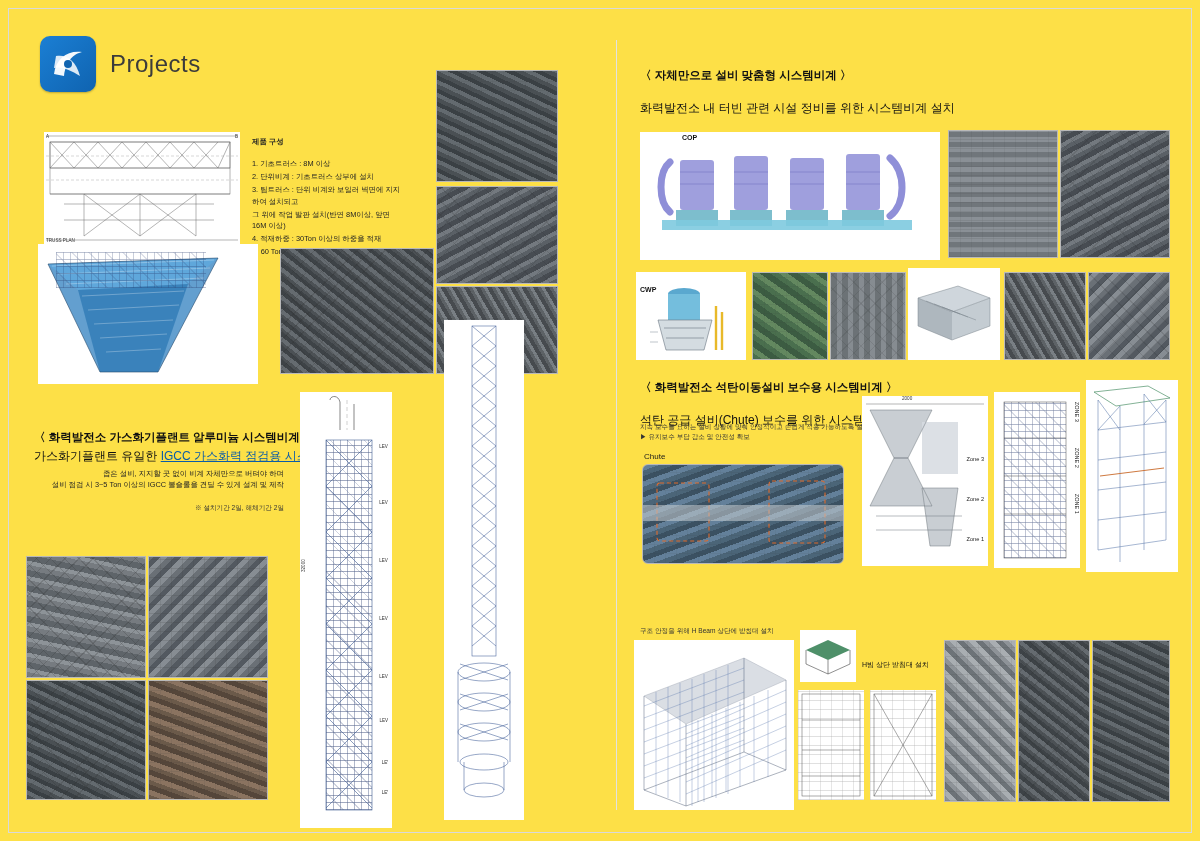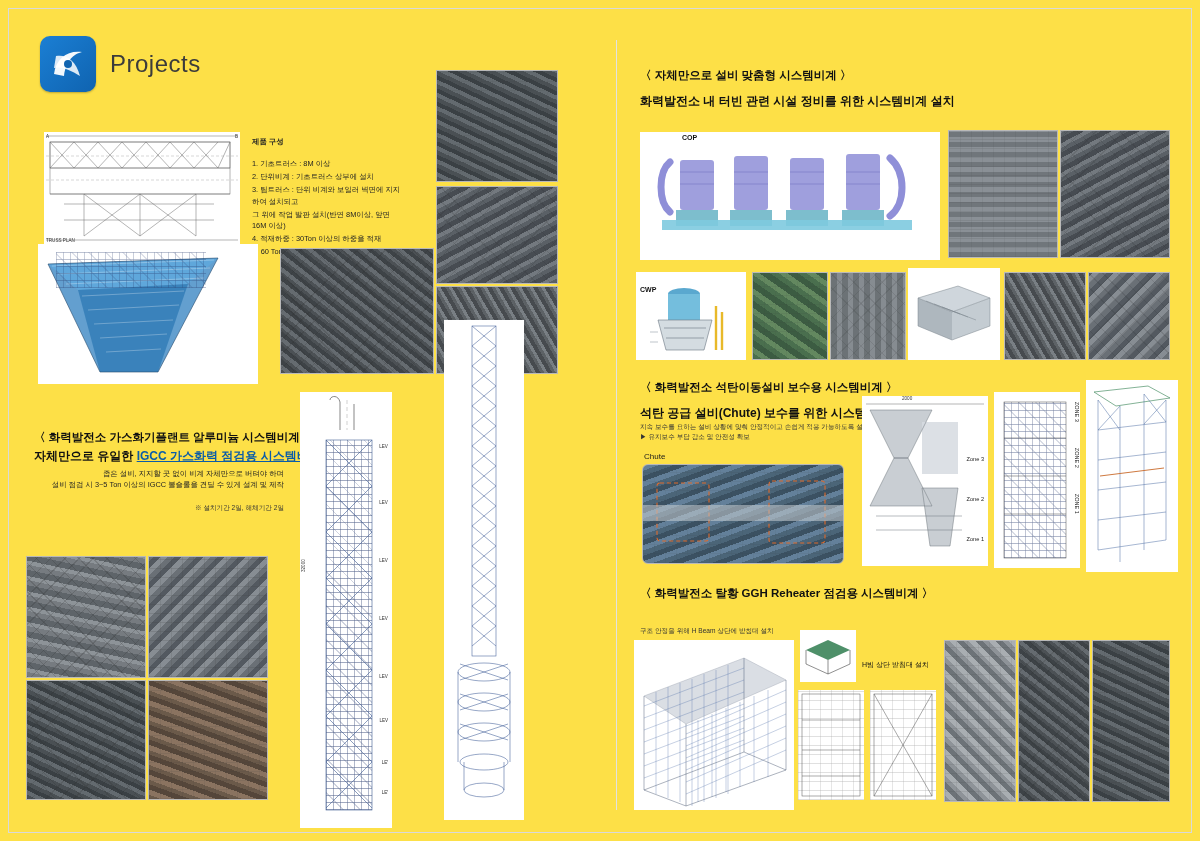--- a/index.html
+++ b/index.html
@@ -49,23 +49,23 @@
   }
   
   .sec-title {
     font-size: 11.5px;
     font-weight: bold;
     color: #111;
     white-space: nowrap;
   }
   .sec-sub {
     font-size: 12px;
-    font-weight: bold;
+    font-weight: normal;
     color: #111;
-    margin-top: 5px;
+    margin-top: 12px;
   }
   .body-txt {
     font-size: 7.4px;
     line-height: 1.55;
     color: #222;
   }
   .tiny-txt {
     font-size: 6.6px;
     line-height: 1.5;
     color: #333;
@@ -219,21 +219,21 @@
   </div>
   <div class="photo tex-b" style="position:absolute;left:436px;top:186px;width:120px;height:96px;">
     <div class="diag-lines" style="opacity:.35;"></div>
   </div>
   <div class="photo tex-f" style="position:absolute;left:436px;top:286px;width:120px;height:86px;">
     <div class="grid-lines" style="opacity:.3;"></div>
   </div>
 
   <div style="position:absolute;left:34px;top:430px;" class="sec-title">〈 화력발전소 가스화기플랜트 알루미늄 시스템비계 〉</div>
   <div style="position:absolute;left:34px;top:446px;">
-    <span class="sec-sub">자체만으로 유일한 </span><span class="sec-sub underline-blue">IGCC 가스화력 점검용 시스템비계</span>
+    <span class="sec-sub">가스화기플랜트 유일한 </span><span class="sec-sub underline-blue">IGCC 가스화력 점검용 시스템비계</span>
   </div>
   <div style="position:absolute;left:34px;top:468px;width:250px;text-align:right;">
     <div class="body-txt">좁은 설비, 지지할 곳 없이 비계 자체만으로 버텨야 하며</div>
     <div class="body-txt">설비 점검 시 3~5 Ton 이상의 IGCC 볼슬롤을 견딜 수 있게 설계 및 제작</div>
     <div class="tiny-txt" style="margin-top:12px;">※ 설치기간 2일, 해체기간 2일</div>
   </div>
 
   <div class="photo tex-c" style="position:absolute;left:26px;top:556px;width:118px;height:120px;">
     <div class="diag-lines" style="opacity:.5;"></div>
   </div>
@@ -445,21 +445,20 @@
         <path d="M12 20 L12 170 M34 26 L34 182 M58 14 L58 170 M80 20 L80 160"></path>
         <path d="M12 50 L80 42 M12 80 L80 72 M12 110 L80 102 M12 140 L80 132 M12 170 L80 160"></path>
         <path d="M12 20 L34 50 M34 26 L12 50 M58 14 L80 42 M80 20 L58 44"></path>
       </g>
       <g stroke="#c86a2a" stroke-width=".9" fill="none">
         <path d="M14 96 L78 88"></path>
       </g>
     </svg>
   </div>
 
-  <div style="position:absolute;left:640px;top:586px;" class="sec-title">〈 화력발전소 탈황 GGH Reheater 점검용 시스템비계 〉</div>
   <div style="position:absolute;left:640px;top:626px;" class="tiny-txt">구조 안정을 위해 H Beam 상단에 받침대 설치</div>
 
   <div class="draw" style="position:absolute;left:634px;top:640px;width:160px;height:170px;">
     <svg width="160" height="170" viewBox="0 0 160 170">
       <g stroke="#33425e" stroke-width=".45" fill="none" opacity=".9">
         <polygon points="10,56 110,18 152,40 52,84" fill="#aeb6c4" opacity=".5"></polygon>
         <path d="M10 56 L10 150 M110 18 L110 112 M152 40 L152 130 M52 84 L52 166"></path>
         <path d="M10 150 L52 166 L152 130 L110 112 Z"></path>
       </g>
       <g stroke="#3c5fa0" stroke-width=".35" fill="none" opacity=".85">

